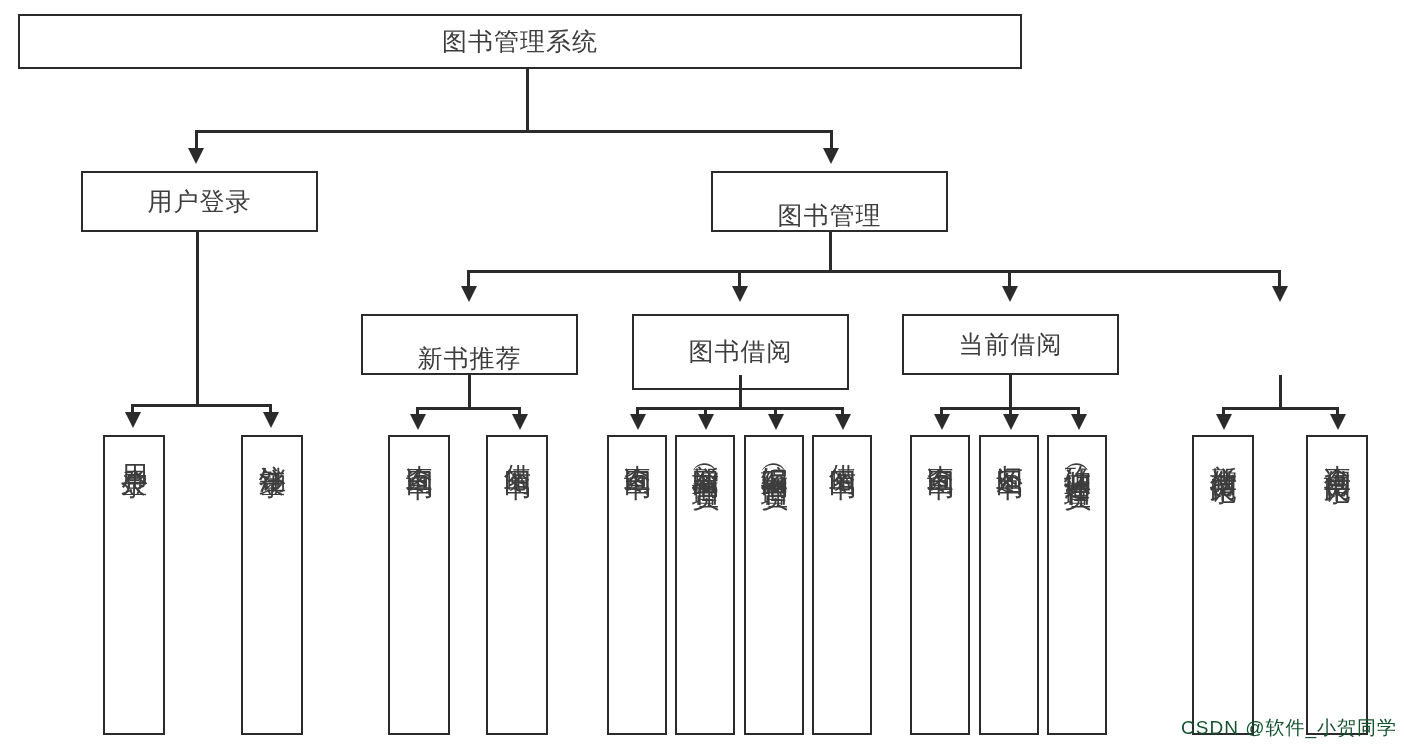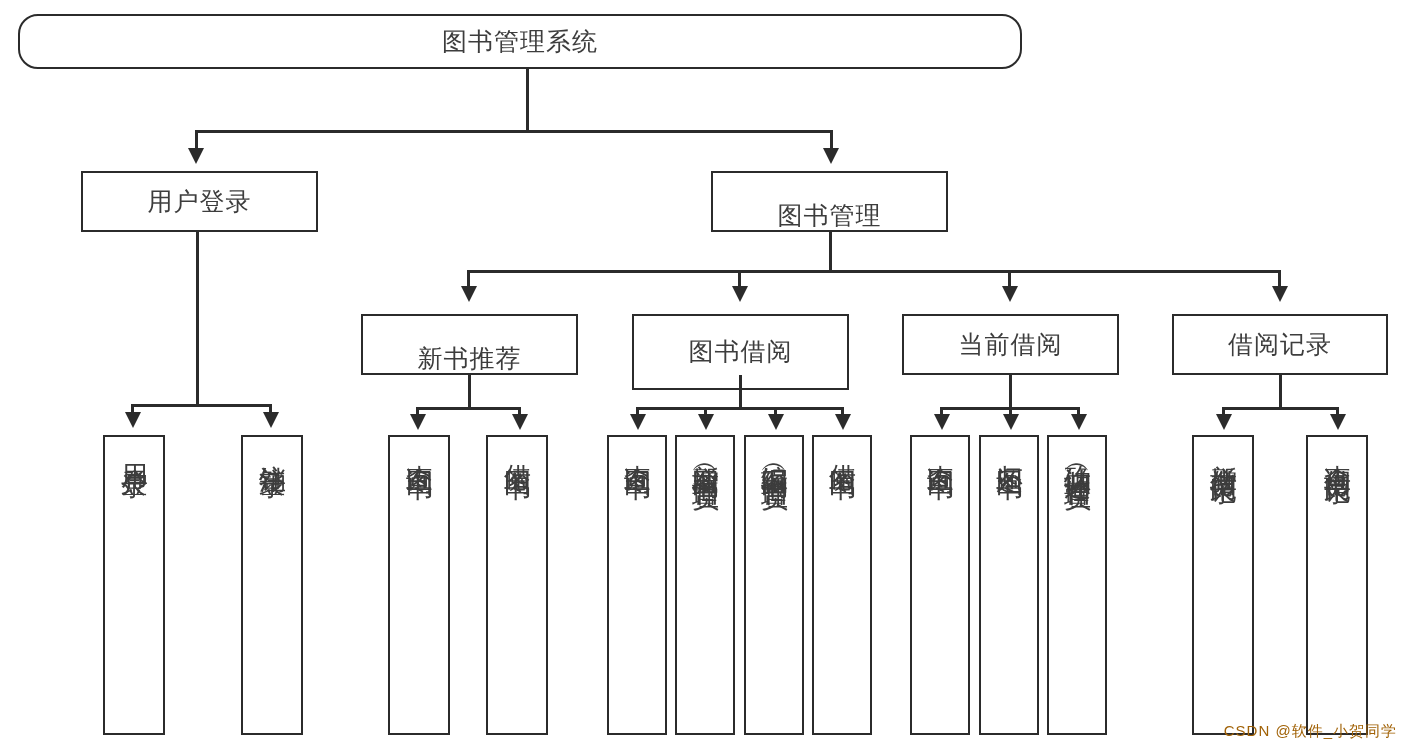--- a/index.html
+++ b/index.html
@@ -47,33 +47,33 @@
     width:0;height:0;
     border-left:8px solid transparent;
     border-right:8px solid transparent;
     border-top:16px solid #2b2b2b;
   }
 
   
   #watermark{
     position:absolute;
     right:8px;bottom:6px;
-    font-size:15px;
-    color:#a16207;
+    font-size:19px;
+    color:#14532d;
     letter-spacing:1px;
     white-space:nowrap;
     user-select:none;
   }
 </style>
 </head>
 <body>
 
 <div id="canvas">
 
-  <div class="node horiz root" style="left:18px;top:14px;width:1004px;height:55px;border-radius:20px;">
+  <div class="node horiz root" style="left:18px;top:14px;width:1004px;height:55px;">
     <span class="lbl">图书管理系统</span>
   </div>
 
   <div class="ln v" style="left:526px;top:69px;height:62px;"></div>
 
   <div class="ln h" style="left:195px;top:130px;width:638px;"></div>
 
   <div class="ln v" style="left:195px;top:130px;height:20px;"></div>
   <div class="arrow" style="left:188px;top:148px;"></div>
   <div class="ln v" style="left:830px;top:130px;height:20px;"></div>
@@ -107,23 +107,20 @@
 
   <div class="node horiz" style="left:361px;top:314px;width:217px;height:61px;align-items:flex-end;">
     <span class="lbl">新书推荐</span>
   </div>
   <div class="node horiz" style="left:632px;top:314px;width:217px;height:76px;">
     <span class="lbl">图书借阅</span>
   </div>
   <div class="node horiz" style="left:902px;top:314px;width:217px;height:61px;">
     <span class="lbl">当前借阅</span>
   </div>
-  <div class="node horiz" style="left:1172px;top:314px;width:216px;height:61px;">
-    <span class="lbl">借阅记录</span>
-  </div>
 
   <div class="ln v" style="left:468px;top:375px;height:34px;"></div>
   <div class="ln h" style="left:416px;top:407px;width:104px;"></div>
   <div class="ln v" style="left:416px;top:407px;height:8px;"></div>
   <div class="arrow" style="left:410px;top:414px;"></div>
   <div class="ln v" style="left:518px;top:407px;height:8px;"></div>
   <div class="arrow" style="left:512px;top:414px;"></div>
 
   <div class="ln v" style="left:739px;top:375px;height:34px;"></div>
   <div class="ln h" style="left:636px;top:407px;width:206px;"></div>

